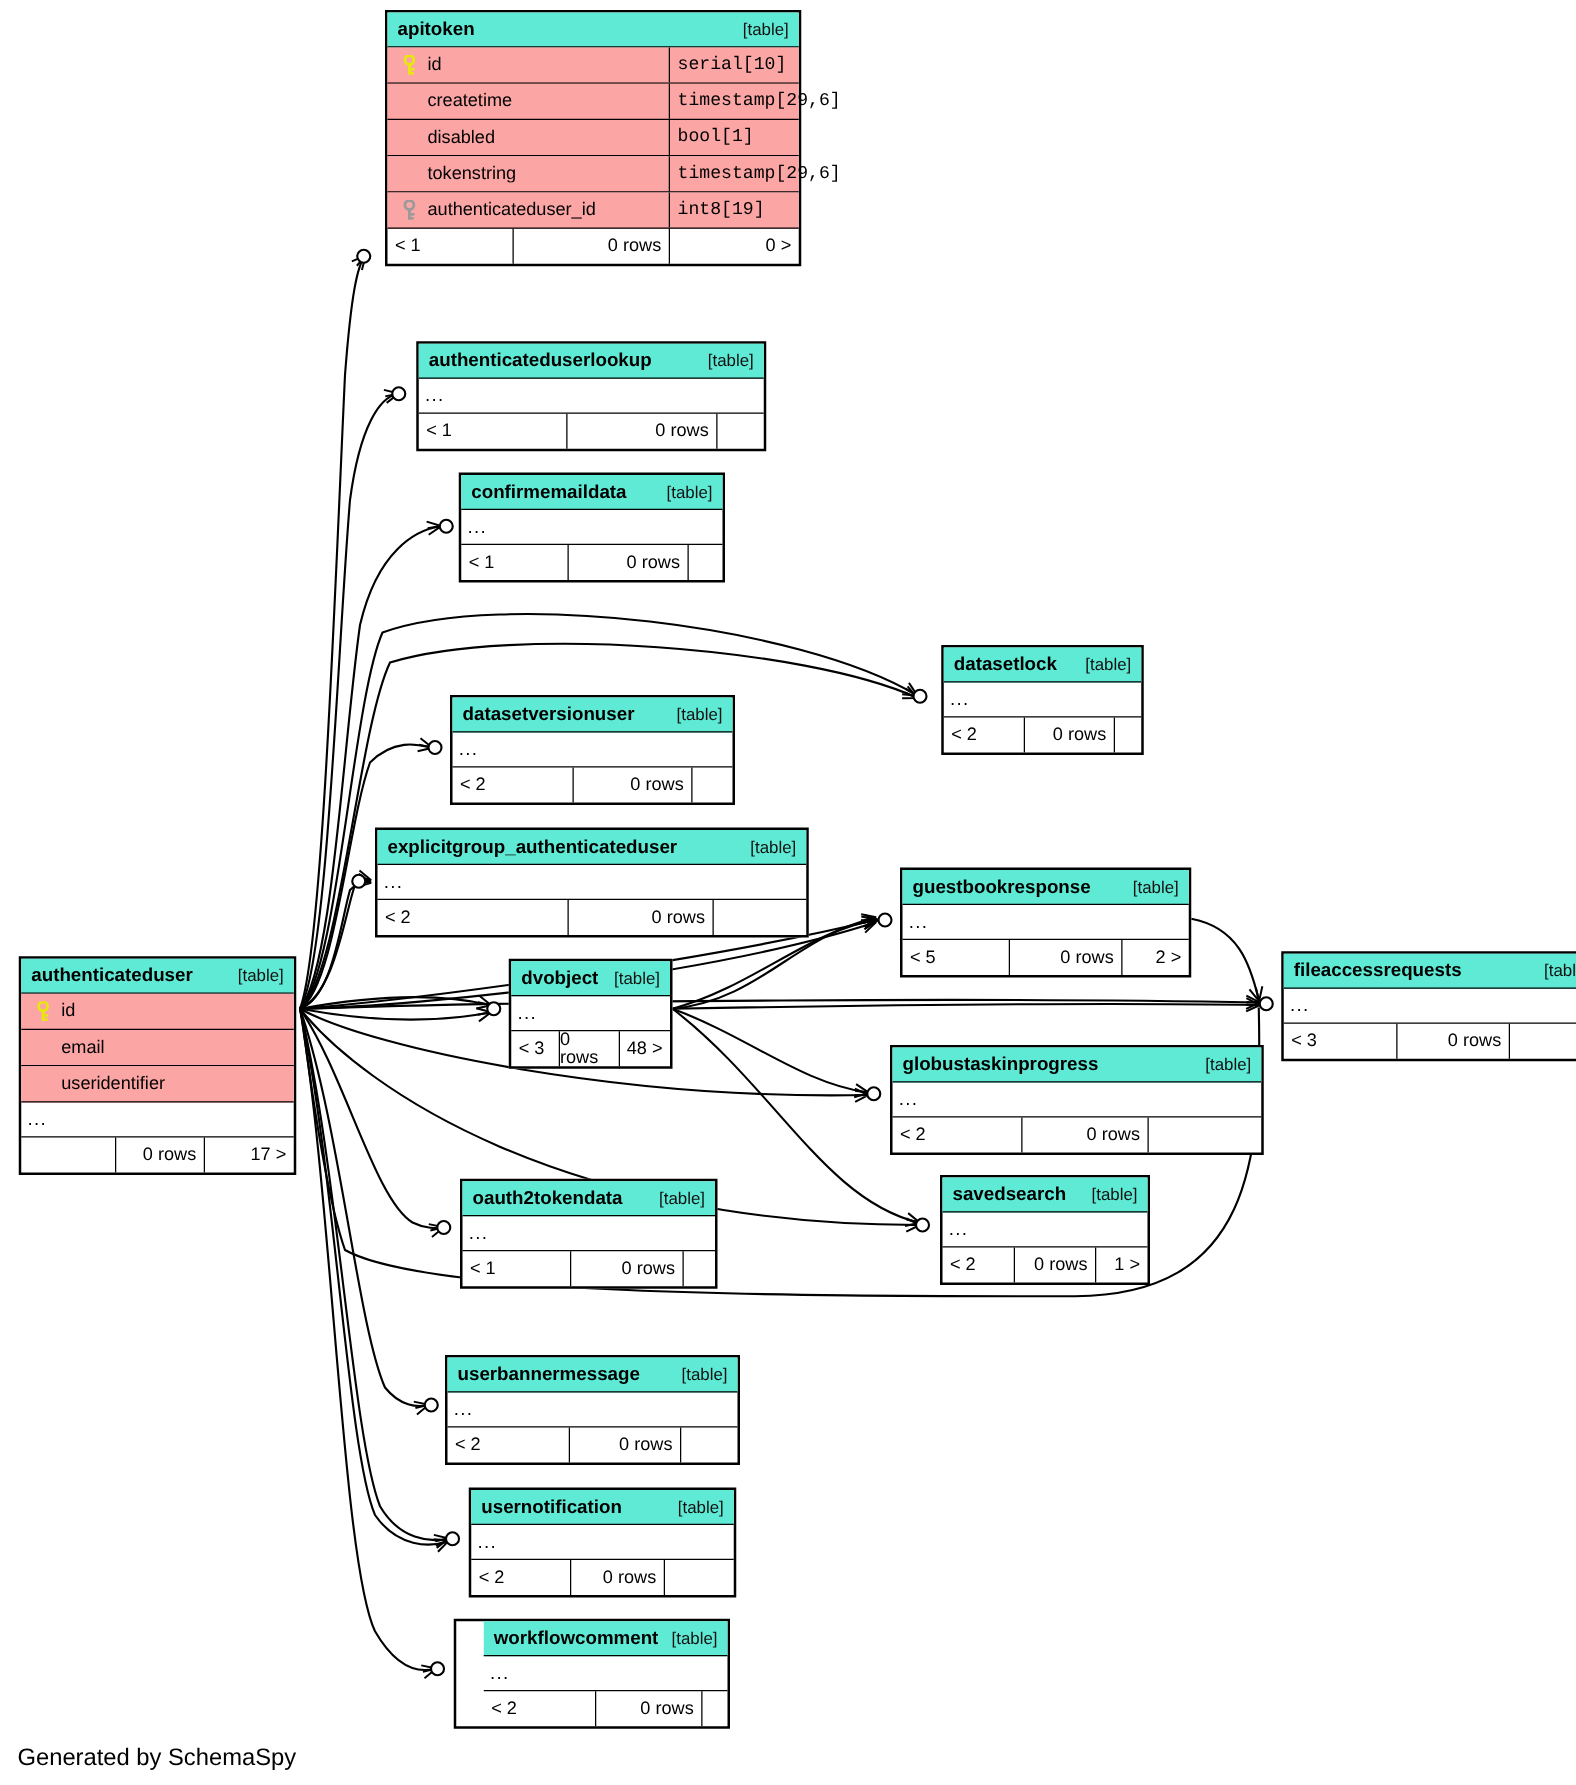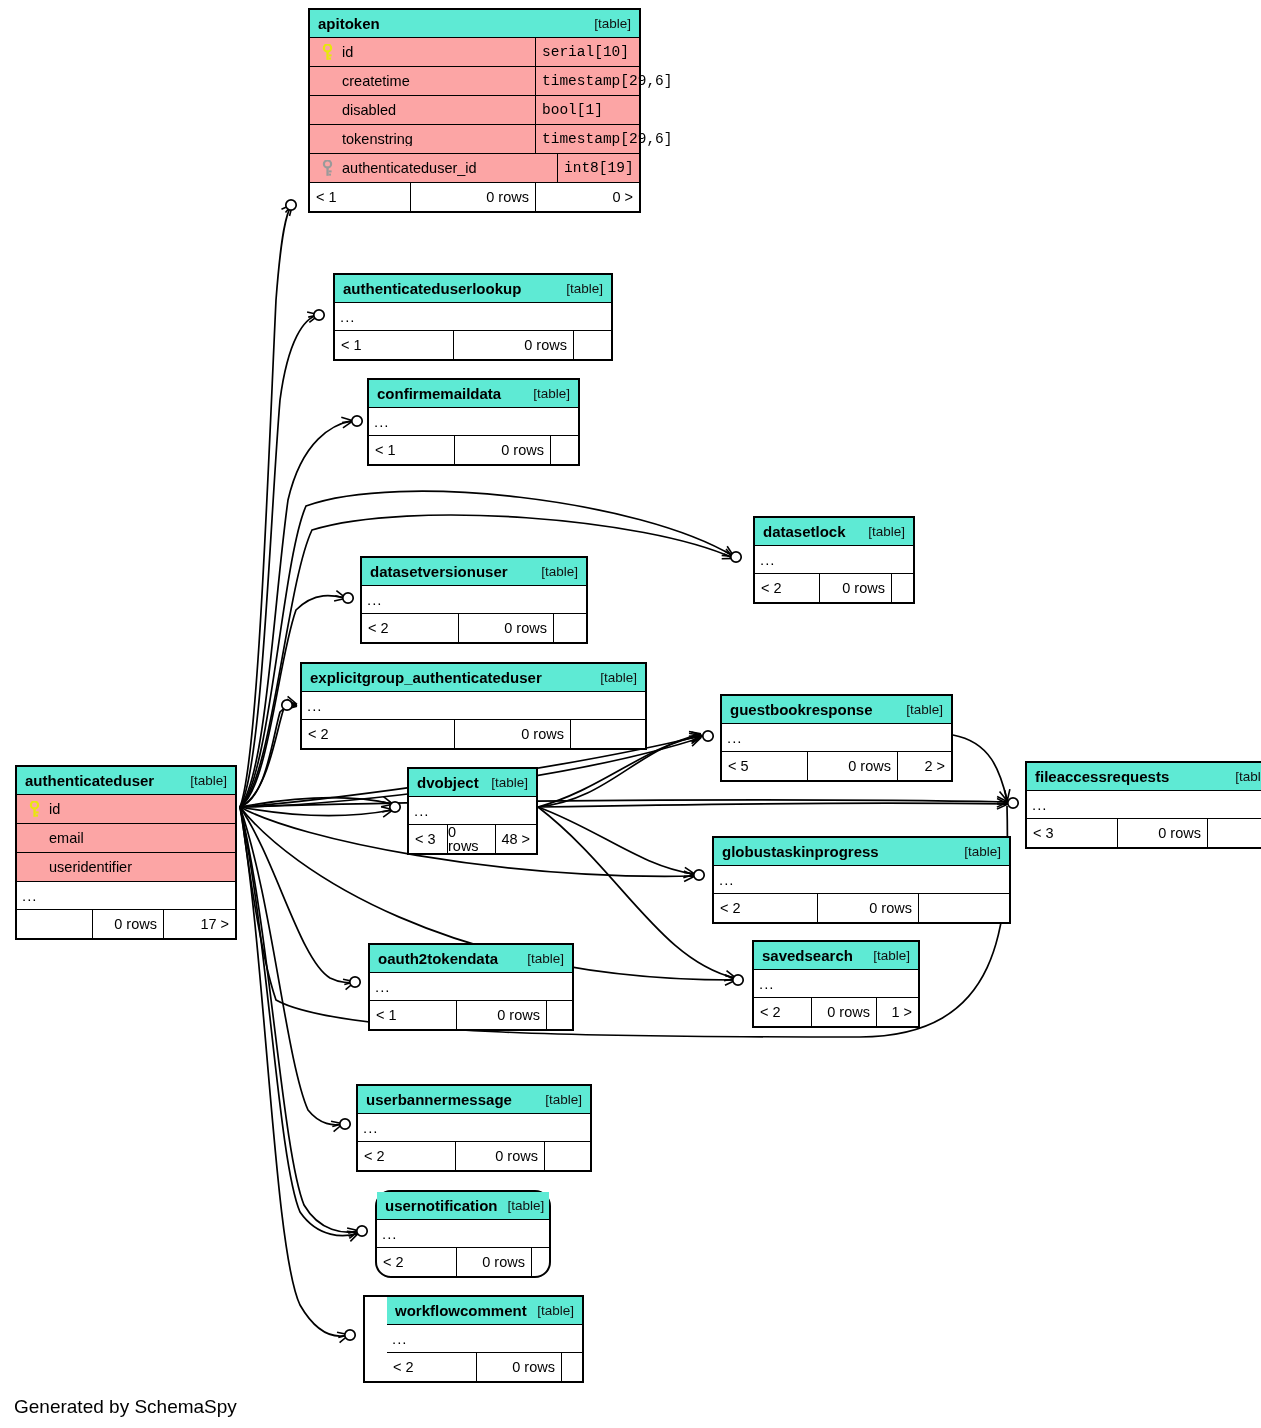--- a/index.html
+++ b/index.html
@@ -269,21 +269,21 @@
           <span class="keyslot">
             <svg class="kicon" width="11" height="17" viewBox="0 0 11 17" xmlns="http://www.w3.org/2000/svg">
               <circle cx="5.5" cy="4" r="3.6" fill="none" stroke="#9a9a9a" stroke-width="2.2"></circle>
               <rect x="4.4" y="6.6" width="2.3" height="9.2" fill="#9a9a9a"></rect>
               <rect x="6.6" y="10.4" width="3" height="2" fill="#9a9a9a"></rect>
               <rect x="6.6" y="13.6" width="2.4" height="2" fill="#9a9a9a"></rect>
             </svg>
           </span>
           <span class="colname-txt">authenticateduser_id</span>
         </div>
-        <div class="col-type" style="width: 82px;">int8[19]</div>
+        <div class="col-type" style="width: 104px;">int8[19]</div>
       </div>
       <div class="footer">
         <div class="f-left" style="width: 100px; flex: 0 0 100px;">&lt; 1</div>
         <div class="f-mid" style="width: 125px; flex: 0 0 125px;">0 rows</div>
         <div class="f-right" style="flex: 1 1 auto;">0 &gt;</div>
       </div>
     </div>
     <div class="tbl" style="left: 333px; top: 273px; width: 280px;">
       <div class="hdr">
         <span class="tname">authenticateduserlookup</span>
@@ -458,21 +458,21 @@
         <span class="tname">userbannermessage</span>
         <span class="ttag">[table]</span>
       </div>
       <div class="ellipsis-row">...</div>
       <div class="footer">
         <div class="f-left" style="width: 97px; flex: 0 0 97px;">&lt; 2</div>
         <div class="f-mid" style="width: 89px; flex: 0 0 89px;">0 rows</div>
         <div class="f-right" style="flex: 1 1 auto;"></div>
       </div>
     </div>
-    <div class="tbl" style="left: 375px; top: 1190px; width: 176px; border-radius: 16px;">
+    <div class="tbl" style="left: 375px; top: 1190px; width: 214px;">
       <div class="hdr">
         <span class="tname">usernotification</span>
         <span class="ttag">[table]</span>
       </div>
       <div class="ellipsis-row">...</div>
       <div class="footer">
         <div class="f-left" style="width: 79px; flex: 0 0 79px;">&lt; 2</div>
         <div class="f-mid" style="width: 75px; flex: 0 0 75px;">0 rows</div>
         <div class="f-right" style="flex: 1 1 auto;"></div>
       </div>

